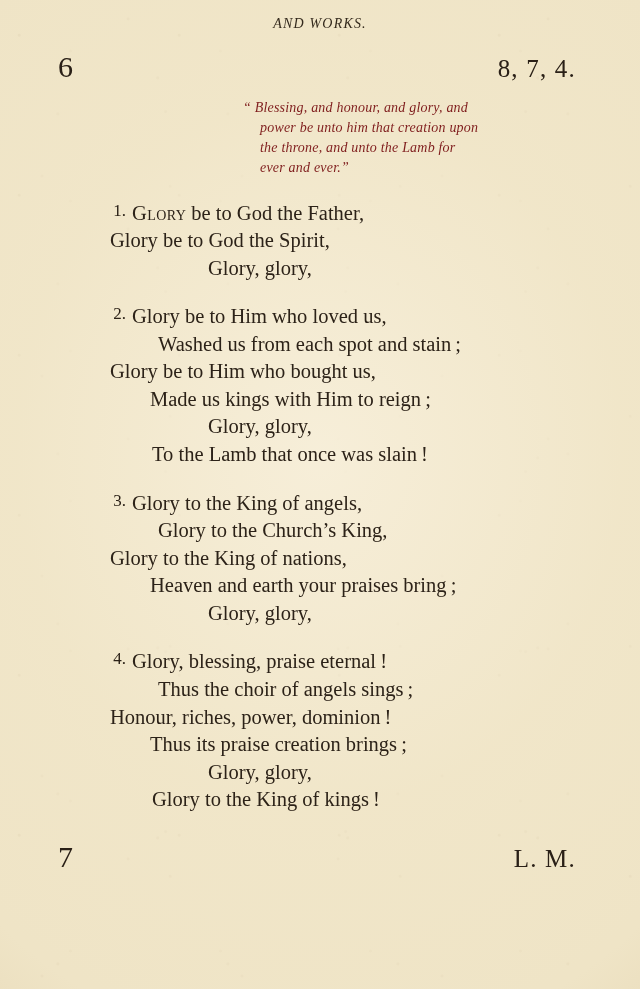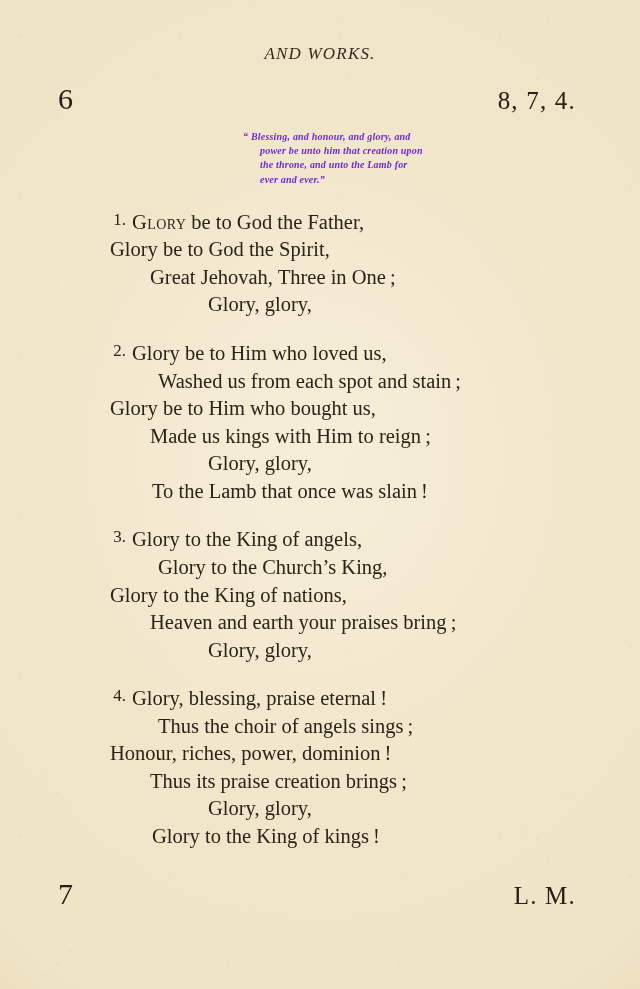--- a/index.html
+++ b/index.html
@@ -53,23 +53,23 @@
   .content {
     position: relative;
     z-index: 4;
     height: 100%;
   }
 
   
   .running-head {
     text-align: center;
     font-style: italic;
-    font-size: 17px;
+    font-size: 14px;
     letter-spacing: 1.2px;
-    padding-top: 44px;
+    padding-top: 16px;
     color: #342a1d;
   }
 
   
   .hymn-head {
     display: flex;
     align-items: baseline;
     justify-content: space-between;
     padding: 0 64px 0 58px;
   }
@@ -79,27 +79,26 @@
   }
   .hymn-meter {
     font-size: 25px;
     letter-spacing: 1.2px;
     color: #2a2017;
   }
 
   
   .epigraph {
     font-style: italic;
-    font-size: 10px;
+    font-size: 14px;
     line-height: 1.42;
-    color: #6d28d9;
+    color: #7f1d1d;
     width: 300px;
     margin-left: 243px;
     letter-spacing: .2px;
-    font-weight: bold;
   }
   .epigraph .eline { white-space: pre; display: block; }
   .epigraph .eline.hang { padding-left: 17px; }
 
   
   .stanza {
     position: relative;
     font-size: 20.5px;
     line-height: 1.345;
     color: #2c2218;
@@ -144,21 +143,20 @@
         <span class="eline">“ Blessing, and honour, and glory, and</span>
         <span class="eline hang">power be unto him that creation upon</span>
         <span class="eline hang">the throne, and unto the Lamb for</span>
         <span class="eline hang">ever and ever.”</span>
       </div>
 
       <div class="stanza" style="margin-top:22px">
         <span class="stanza-number">1.</span>
         <span class="vline i0"><span class="smallcaps">Glory</span><span> be to God the Father,</span></span>
         <span class="vline i2">Glory be to God the Spirit,</span>
-        <span class="vline i3">Great Jehovah, Three in One ;</span>
         <span class="vline i4">Glory, glory,</span>
       </div>
 
       <div class="stanza" style="margin-top:21px">
         <span class="stanza-number">2.</span>
         <span class="vline i0"><span>Glory</span><span> be to Him who loved us,</span></span>
         <span class="vline i1">Washed us from each spot and stain ;</span>
         <span class="vline i2">Glory be to Him who bought us,</span>
         <span class="vline i3">Made us kings with Him to reign ;</span>
         <span class="vline i4">Glory, glory,</span>

